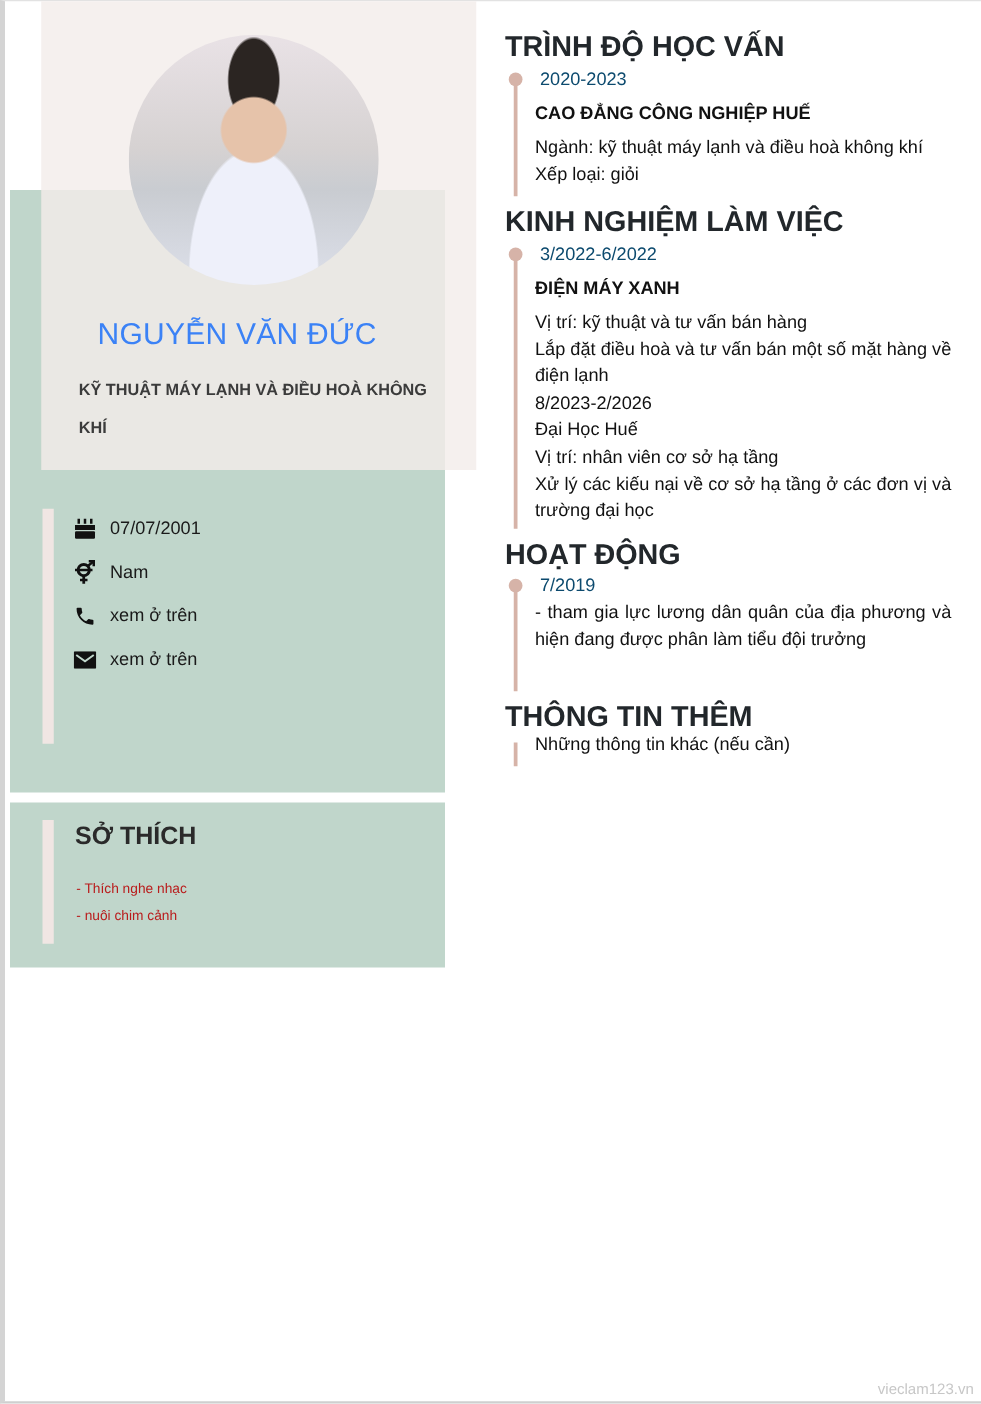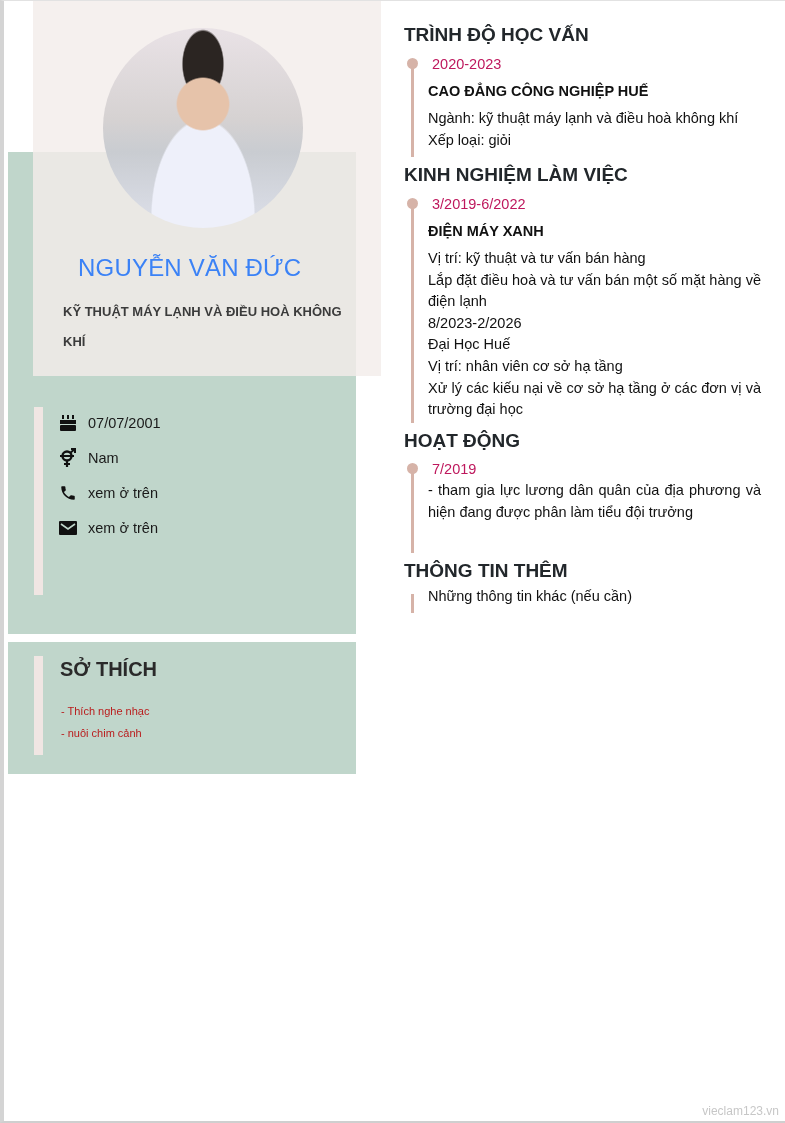--- a/index.html
+++ b/index.html
@@ -21,24 +21,24 @@
 
     .info-bar { position: absolute; left: 30px; top: 406px; width: 9px; height: 188px; background: #f0e6e3; }
     .info-row { position: absolute; left: 54px; display: flex; align-items: flex-start; font-size: 14.5px; color: #1a1a1a; line-height: 22px; }
     .info-row .ic { width: 20px; height: 20px; margin-right: 10px; margin-top: 1px; display: flex; align-items: center; justify-content: center; }
     .info-row .txt { width: 230px; }
 
     .hob-bar { position: absolute; left: 30px; top: 655px; width: 9px; height: 99px; background: #f0e6e3; }
     .hob-title { position: absolute; left: 56px; top: 657px; font-size: 20px; font-weight: bold; color: #2a2a2a; }
     .hob-list { position: absolute; left: 57px; top: 699px; font-size: 11px; line-height: 22px; color: #b91c1c; }
 
-    .sec-title { position: absolute; left: 400px; font-size: 19px; font-weight: bold; color: #22272b; white-space: nowrap; }
+    .sec-title { position: absolute; left: 400px; font-size: 23px; font-weight: bold; color: #22272b; white-space: nowrap; }
     .tl-line { position: absolute; left: 407px; width: 3px; background: #d6b3a8; }
     .tl-dot { position: absolute; left: 403px; width: 11px; height: 11px; border-radius: 50%; background: #d6b3a8; }
-    .tl-date { position: absolute; left: 428px; font-size: 14.5px; color: #be185d; }
+    .tl-date { position: absolute; left: 428px; font-size: 14.5px; color: #0c4a6e; }
     .tl-org { position: absolute; left: 424px; font-size: 14.5px; font-weight: bold; color: #111; }
     .tl-text { position: absolute; left: 424px; width: 333px; font-size: 14.5px; line-height: 21.6px; color: #111; }
     .justify { text-align: justify; }
     .watermark { position: absolute; right: 6px; top: 1103px; font-size: 12px; color: #c7c7c7; }
   </style>
 </head>
 <body>
 
 <div class="page">
   <div class="blk-pink"></div>
@@ -108,21 +108,21 @@
   <div class="tl-date" style="top:55px;">2020-2023</div>
   <div class="tl-org" style="top:82px;text-align:right;">CAO ĐẲNG CÔNG NGHIỆP HUẾ</div>
   <div class="tl-text" style="top:107px;">
     <div>Ngành: kỹ thuật máy lạnh và điều hoà không khí</div>
     <div>Xếp loại: giỏi</div>
   </div>
 
   <div class="sec-title" style="top:163px;">KINH NGHIỆM LÀM VIỆC</div>
   <div class="tl-dot" style="top:197px;"></div>
   <div class="tl-line" style="top:200px; height:222px;"></div>
-  <div class="tl-date" style="top:195px;">3/2019-6/2022</div>
+  <div class="tl-date" style="top:195px;">3/2022-6/2022</div>
   <div class="tl-org" style="top:222px;">ĐIỆN MÁY XANH</div>
   <div class="tl-text justify" style="top:247px;">
     <div>Vị trí: kỹ thuật và tư vấn bán hàng</div>
     <div>Lắp đặt điều hoà và tư vấn bán một số mặt hàng về điện lạnh</div>
     <div>8/2023-2/2026</div>
     <div>Đại Học Huế</div>
     <div>Vị trí: nhân viên cơ sở hạ tầng</div>
     <div>Xử lý các kiếu nại về cơ sở hạ tầng ở các đơn vị và trường đại học</div>
   </div>
 

